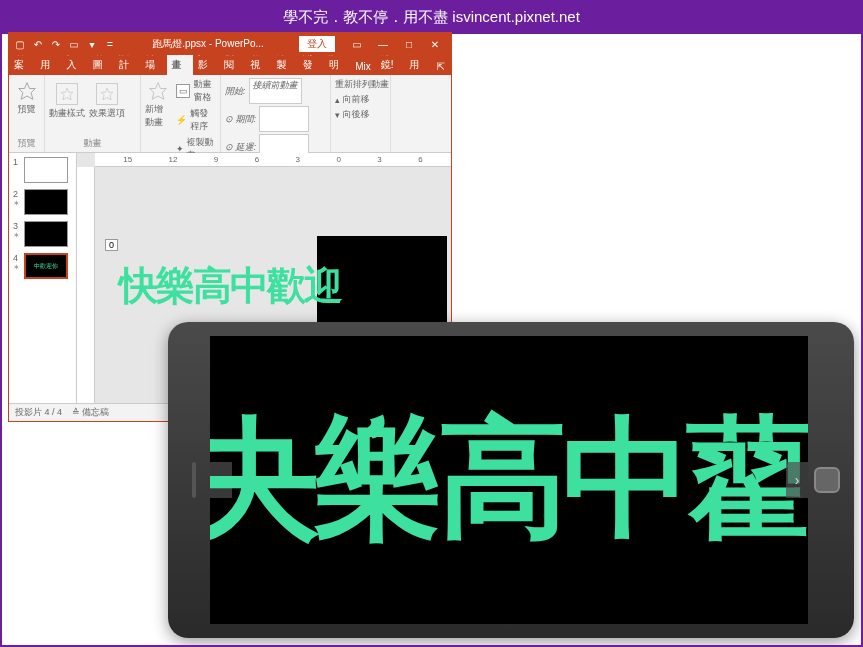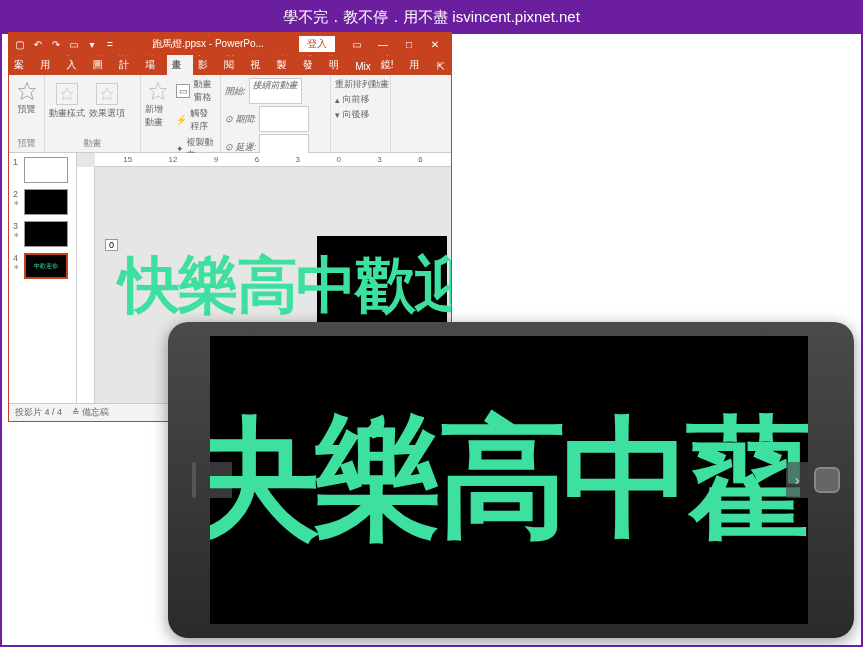--- a/index.html
+++ b/index.html
@@ -50,21 +50,21 @@
 .t1 { background: #fff; }
 .t23 { background: #000; }
 .t4 { background: #000; display: flex; align-items: center; justify-content: center; color: #3ee0a0; font-size: 6px; overflow: hidden; }
 
 .slide-view { flex: 1; position: relative; background: #e6e6e6; }
 .ruler-h { position: absolute; top: 0; left: 18px; right: 0; height: 14px; background: #fff; border-bottom: 1px solid #ccc; display: flex; align-items: center; justify-content: space-around; font-size: 8px; color: #666; padding: 0 10px; }
 .ruler-v { position: absolute; top: 14px; left: 0; width: 18px; bottom: 0; background: #fff; border-right: 1px solid #ccc; }
 .slide-canvas { position: absolute; top: 20px; left: 22px; right: 4px; bottom: 4px; display:flex; align-items:center; justify-content:center; }
 .marquee-clip { position:absolute; left:0; right:0; display:flex; align-items:center; }
 .marquee-bg { background: #000; height: 100px; width: 130px; margin-left: auto; }
-.marquee-text { position: absolute; left: 0; right: 0; font-size: 61px; font-weight: bold; color: #3ee0a0; white-space: nowrap; letter-spacing: -2px; text-align: left; padding-left: 20px;}
+.marquee-text { position: absolute; left: 0; right: 0; font-size: 39px; font-weight: bold; color: #3ee0a0; white-space: nowrap; letter-spacing: -2px; text-align: left; padding-left: 20px;}
 .tag0 { position: absolute; left: 6px; top: 66px; font-size: 9px; background: #fff; border: 1px solid #999; padding: 0 3px; }
 
 .status-bar { height: 18px; background: #f3f3f3; border-top: 1px solid #ccc; display: flex; align-items: center; font-size: 9px; color: #666; padding: 0 6px; gap: 10px; }
 
 .tablet { position: absolute; top: 322px; left: 168px; width: 686px; height: 316px; background: linear-gradient(#4a4a4a,#2a2a2a); border-radius: 20px; box-shadow: 0 4px 16px rgba(0,0,0,.4); display: flex; align-items: center; padding: 14px 46px 14px 24px; }
 .tablet .spk { width: 4px; height: 36px; background: #555; border-radius: 2px; margin-right: 14px; }
 .tablet .home { position: absolute; right: 14px; width: 26px; height: 26px; border-radius: 6px; background: #666; border: 2px solid #888; }
 .tablet-screen { flex: 1; height: 100%; background: #000; position: relative; overflow: hidden; display: flex; align-items: center; }
 .tablet-marquee { color: #3ee0a0; font-size: 130px; font-weight: bold; white-space: nowrap; letter-spacing: -6px; position: absolute; left: -20px; }
 .nav-arrow { position: absolute; top: 50%; transform: translateY(-50%); width: 22px; height: 36px; background: rgba(80,80,80,.7); color: #ddd; display: flex; align-items: center; justify-content: center; font-size: 14px; }

